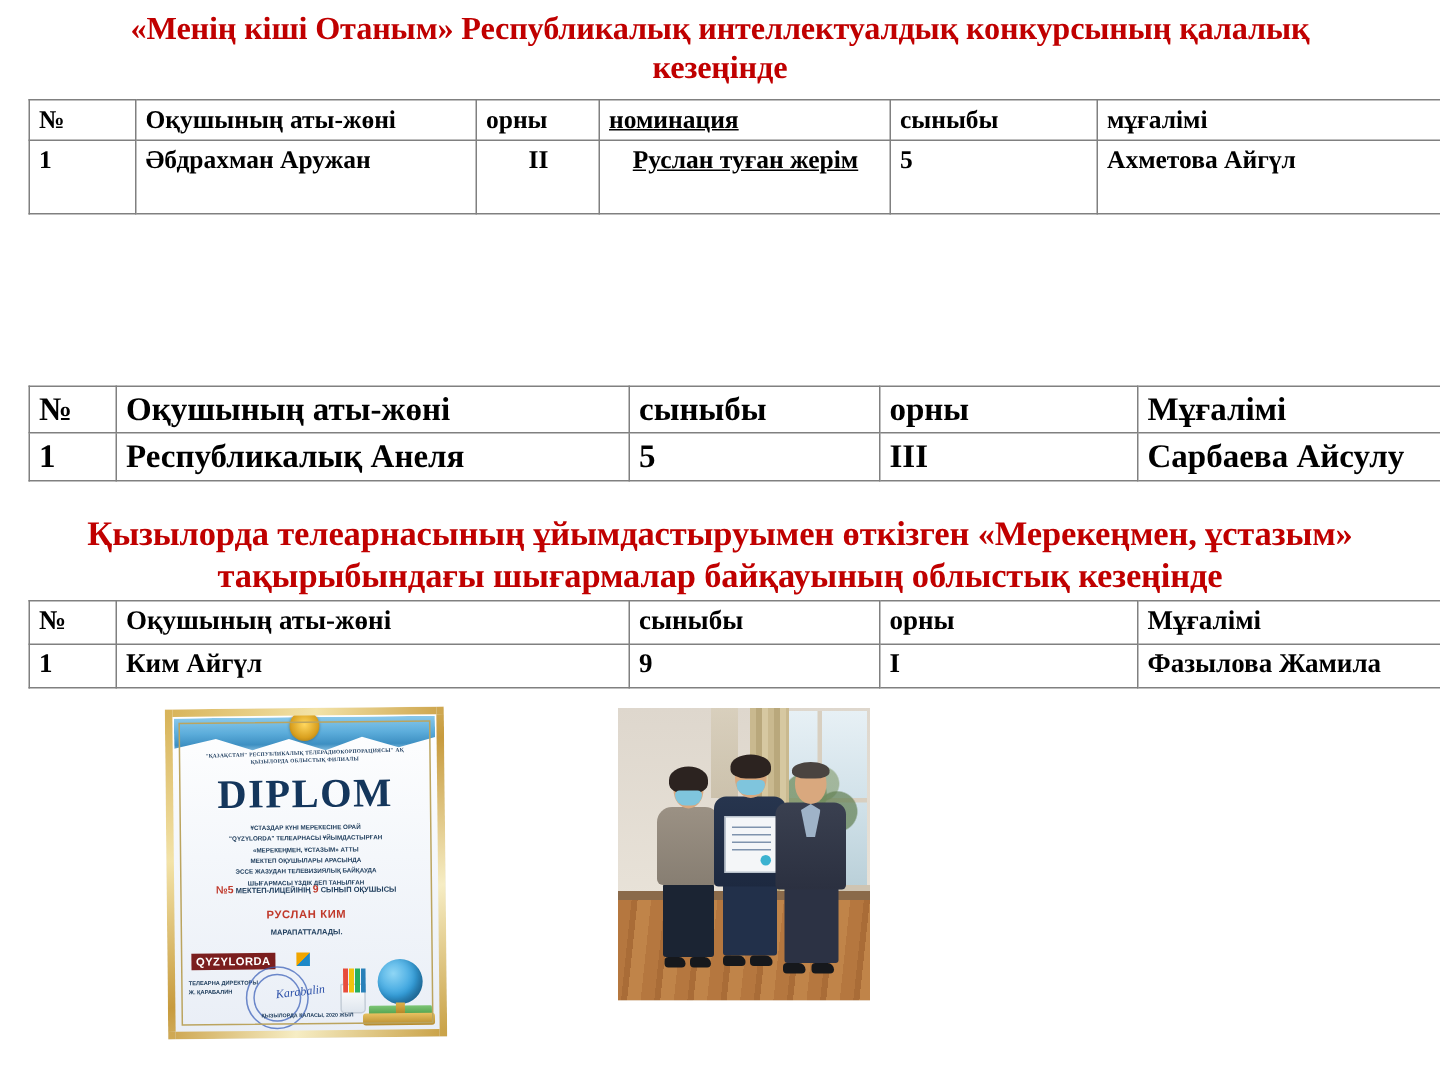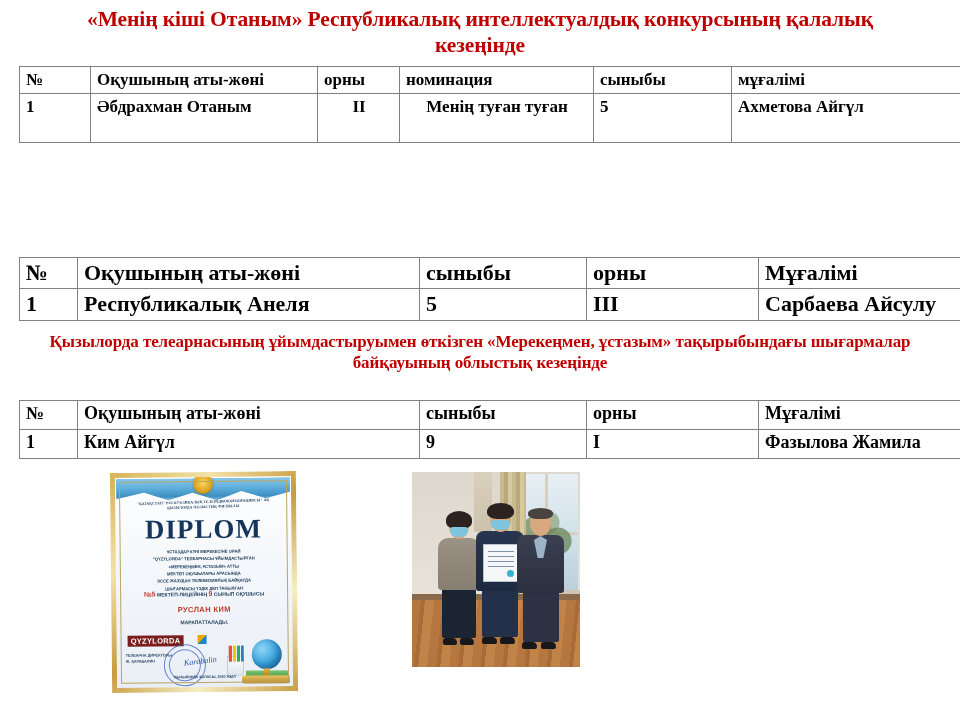--- a/index.html
+++ b/index.html
@@ -40,23 +40,23 @@
   #title-2 {
     position: absolute;
     left: 70px;
     top: 166px;
     width: 820px;
     font-size: 20.5px;
   }
   #title-3 {
     position: absolute;
     left: 30px;
-    top: 332px;
+    top: 342px;
     width: 900px;
-    font-size: 17px;
+    font-size: 23px;
   }
 
   
   table.data-table {
     position: absolute;
     border-collapse: collapse;
     table-layout: fixed;
     background: #ffffff;
   }
   table.data-table td,
@@ -74,21 +74,21 @@
   #table-1 {
     left: 19px;
     top: 66px;
     width: 922px;
   }
   #table-1 td { font-size: 17px; line-height: 1.28; height: 22px; }
   #table-1 .r-data td { height: 44px; }
   #table-1 .c0 { width: 59px; }
   #table-1 .c1 { width: 215px; }
   #table-1 .c2 { width: 70px; }
-  #table-1 .c3 { width: 182px; }
+  #table-1 .c3 { width: 182px; text-decoration: underline; }
   #table-1 .c4 { width: 126px; }
   #table-1 .c5 { width: 268px; }
   #table-1 .center { text-align: center; }
 
   
   #table-2 {
     left: 19px;
     top: 257px;
     width: 900px;
   }
@@ -510,23 +510,23 @@
       <tr>
         <td class="c0">№</td>
         <td class="c1">Оқушының  аты-жөні</td>
         <td class="c2">орны</td>
         <td class="c3">номинация</td>
         <td class="c4">сыныбы</td>
         <td class="c5">мұғалімі</td>
       </tr>
       <tr class="r-data">
         <td class="c0">1</td>
-        <td class="c1">Әбдрахман Отаным</td>
+        <td class="c1">Әбдрахман Аружан</td>
         <td class="c2 center">II</td>
-        <td class="c3 center">Менің туған туған</td>
+        <td class="c3 center">Руслан туған жерім</td>
         <td class="c4">5</td>
         <td class="c5">Ахметова  Айгүл</td>
       </tr>
     </tbody>
   </table>
 
 
   <table class="data-table" id="table-2">
     <tbody>
       <tr>

